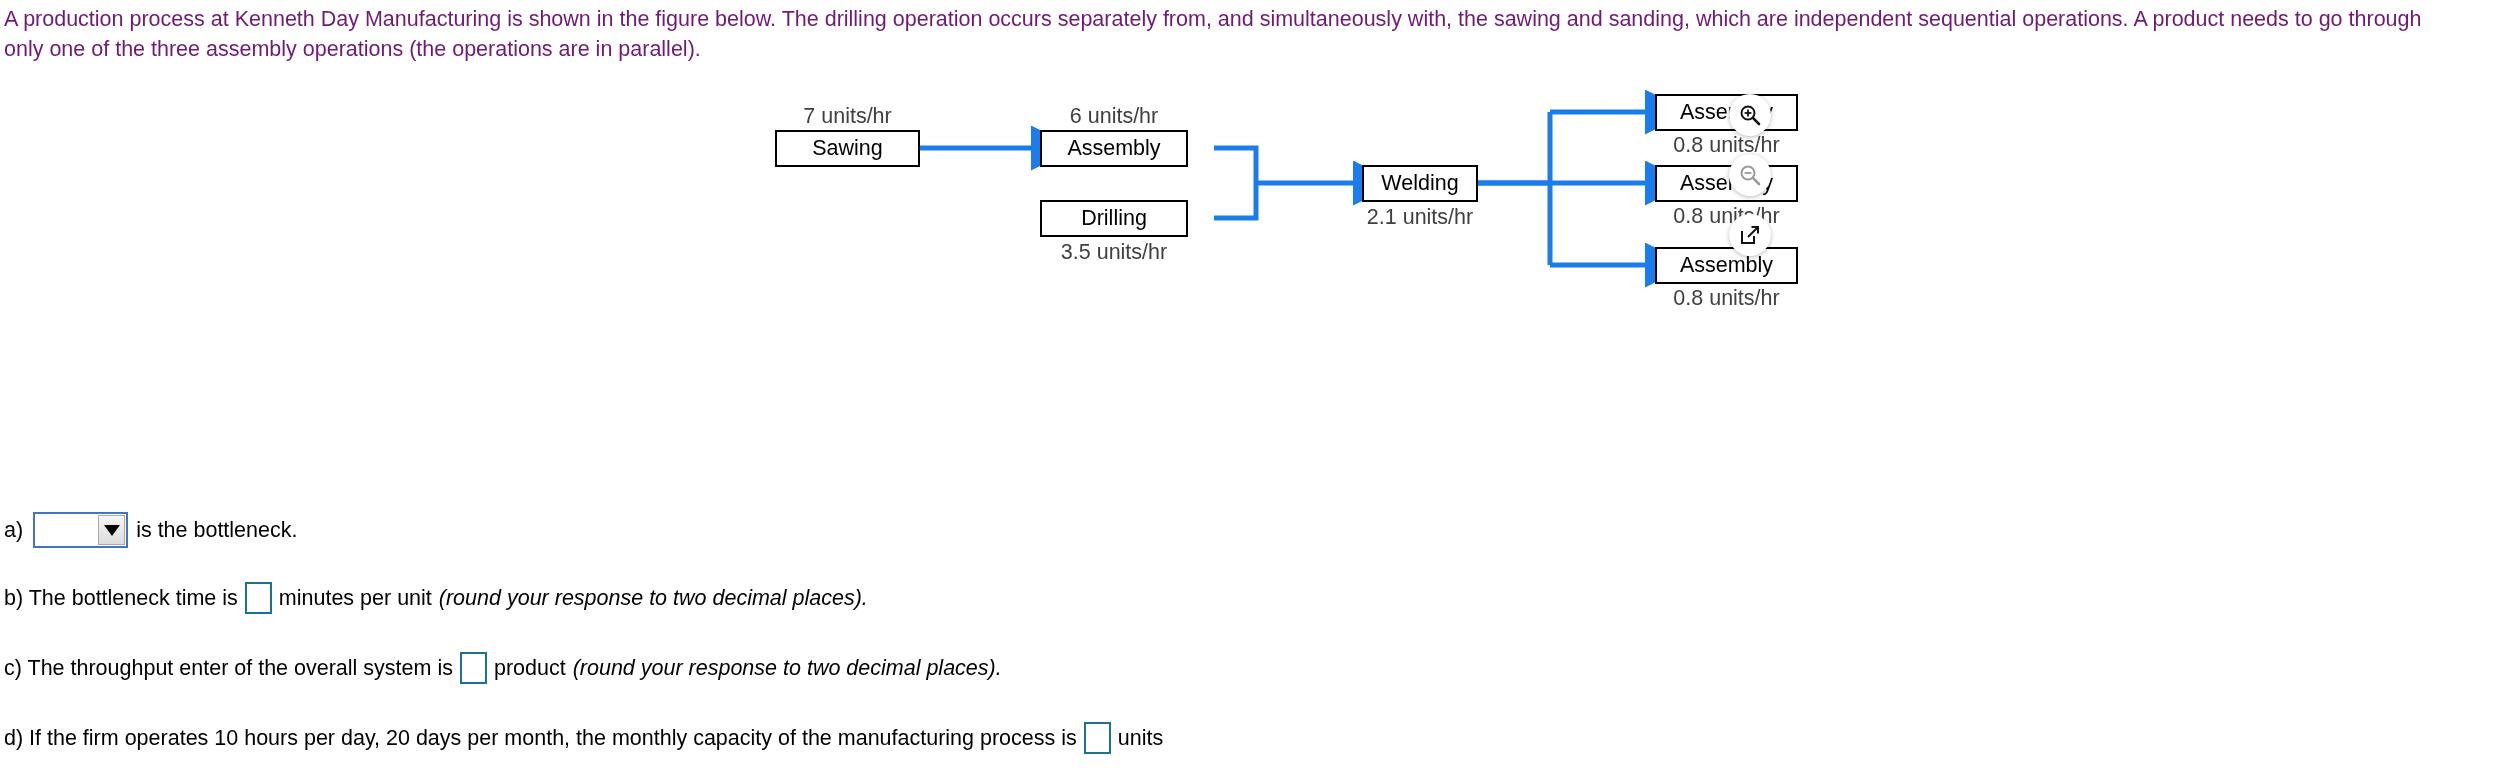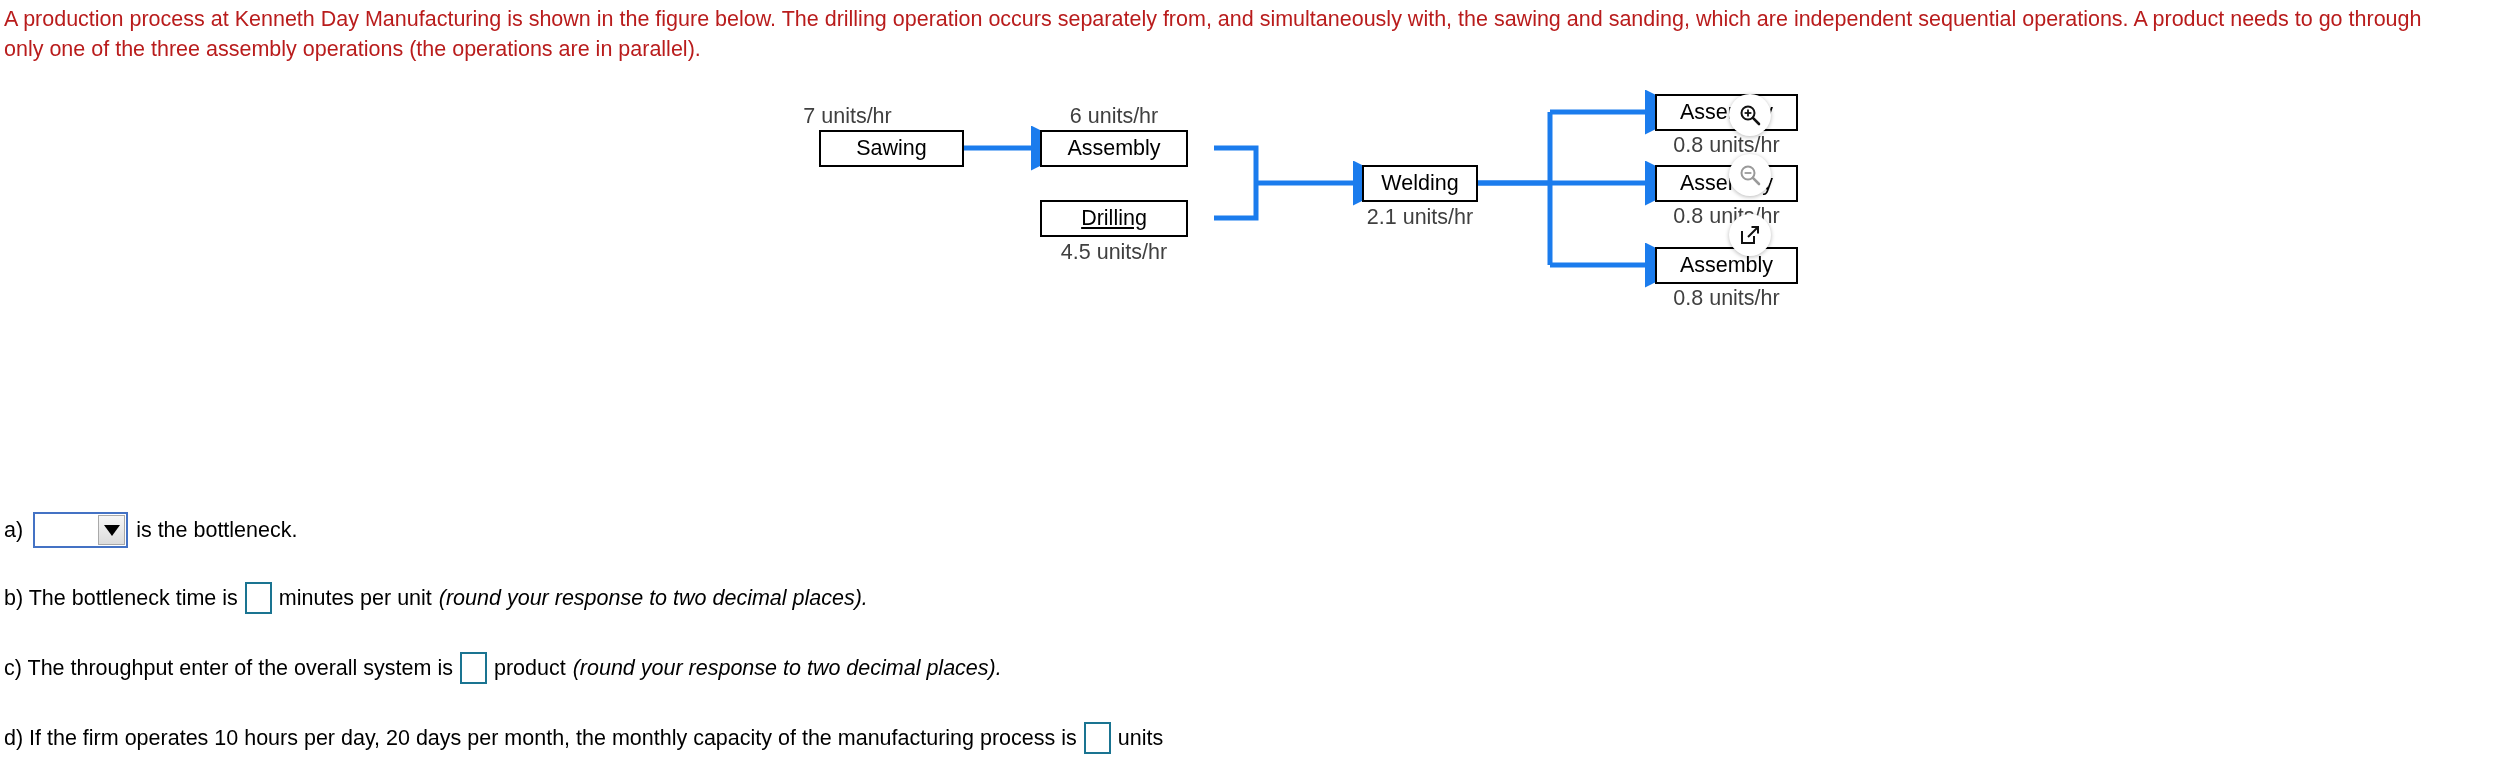--- a/index.html
+++ b/index.html
@@ -17,21 +17,21 @@
   }
 
   
   #problem-statement {
     position: absolute;
     left: 4px;
     top: 4px;
     width: 2440px;
     font-size: 21.5px;
     line-height: 30px;
-    color: #b91c1c;
+    color: #701a75;
   }
 
   
   #figure {
     position: absolute;
     left: 0;
     top: 90px;
     width: 1850px;
     height: 400px;
   }
@@ -155,33 +155,33 @@
     <line x1="1550" y1="22" x2="1550" y2="175" stroke="#1b7ced" stroke-width="5"></line>
 
     <line x1="1550" y1="22" x2="1650" y2="22" stroke="#1b7ced" stroke-width="5" marker-end="url(#arrowhead)"></line>
 
     <line x1="1550" y1="93" x2="1650" y2="93" stroke="#1b7ced" stroke-width="5" marker-end="url(#arrowhead)"></line>
 
     <line x1="1550" y1="175" x2="1650" y2="175" stroke="#1b7ced" stroke-width="5" marker-end="url(#arrowhead)"></line>
   </svg>
 
   <div class="rate-label" style="left:775px; top:14px; width:145px;">7 units/hr</div>
-  <div class="node-box" style="left:775px; top:40px; width:145px; height:37px;margin-left:44px;">
+  <div class="node-box" style="left:775px; top:40px; width:145px; height:37px;">
     <span>Sawing</span>
   </div>
 
   <div class="rate-label" style="left:1040px; top:14px; width:148px;">6 units/hr</div>
   <div class="node-box" style="left:1040px; top:40px; width:148px; height:37px;">
     <span>Assembly</span>
   </div>
 
-  <div class="node-box" style="left:1040px; top:110px; width:148px; height:37px;text-decoration:underline;">
+  <div class="node-box" style="left:1040px; top:110px; width:148px; height:37px;">
     <span>Drilling</span>
   </div>
-  <div class="rate-label" style="left:1040px; top:150px; width:148px;">4.5 units/hr</div>
+  <div class="rate-label" style="left:1040px; top:150px; width:148px;">3.5 units/hr</div>
 
   <div class="node-box" style="left:1362px; top:75px; width:116px; height:37px;text-align:center;">
     <span>Welding</span>
   </div>
   <div class="rate-label" style="left:1342px; top:115px; width:156px;">2.1 units/hr</div>
 
   <div class="node-box" style="left:1655px; top:4px; width:143px; height:37px;">
     <span>Assembly</span>
   </div>
   <div class="rate-label" style="left:1650px; top:43px; width:153px;">0.8 units/hr</div>

